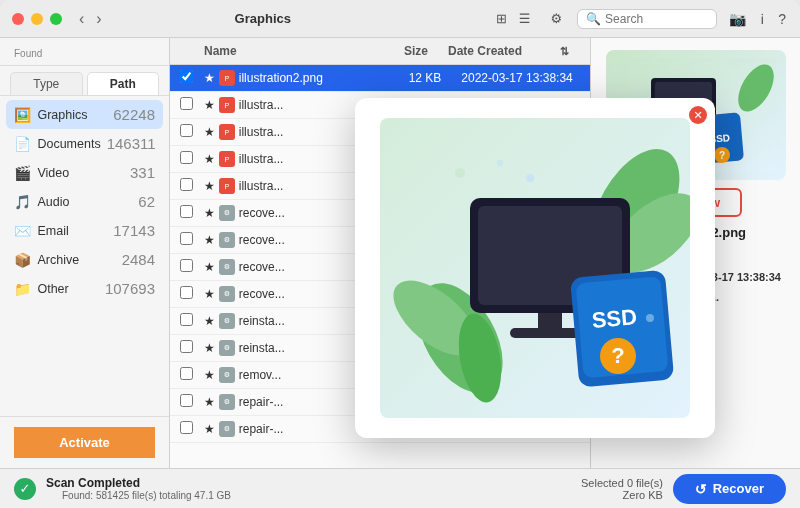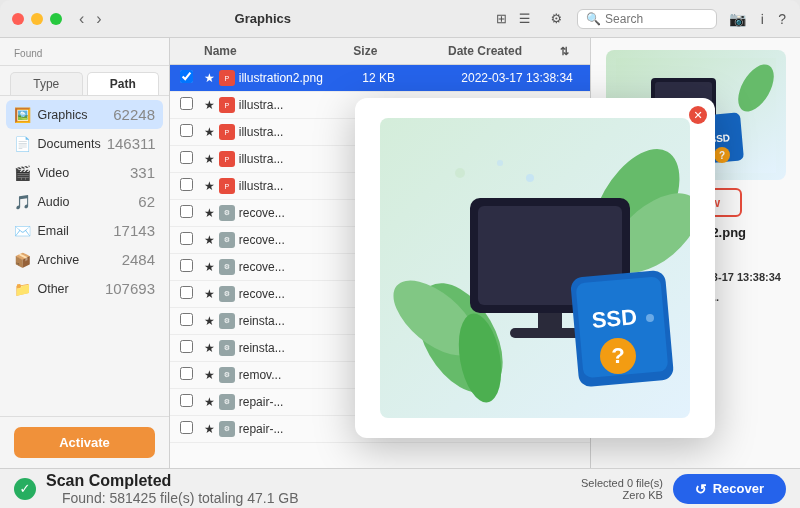--- a/index.html
+++ b/index.html
@@ -183,21 +183,21 @@
     .sidebar-activate {
       padding: 10px 14px;
       border-top: 1px solid #ddd;
     }
     .activate-btn {
       width: 100%;
       padding: 8px;
       background: #f0913a;
       color: white;
       border: none;
-      border-radius: 7px;
+      border-radius: 0;
       font-size: 13px;
       font-weight: 600;
       cursor: pointer;
     }
 
     
     .file-area {
       flex: 1;
       display: flex;
       flex-direction: column;
@@ -209,21 +209,21 @@
       align-items: center;
       padding: 6px 10px;
       background: #f0f0f0;
       border-bottom: 1px solid #d5d5d5;
       font-size: 12px;
       color: #555;
       font-weight: 600;
     }
     .col-check { width: 24px; }
     .col-name { flex: 2; }
-    .col-size { flex: 1; text-align: left; padding-right: 20px; }
+    .col-size { flex: 1; text-align: right; padding-right: 20px; }
     .col-date { flex: 1.5; }
     .col-extra { width: 20px; }
 
     .file-list {
       flex: 1;
       overflow-y: auto;
     }
     .file-row {
       display: flex;
       align-items: center;
@@ -320,26 +320,26 @@
       align-items: center;
       justify-content: center;
       color: white;
       font-size: 13px;
       flex-shrink: 0;
     }
     .scan-info {
       flex: 1;
     }
     .scan-title {
-      font-size: 16px;
+      font-size: 12px;
       font-weight: 700;
       color: #222;
     }
     .scan-sub {
-      font-size: 14px;
+      font-size: 10px;
       color: #666;
       padding-left: 16px;
     }
     .selection-info {
       font-size: 11px;
       color: #555;
       text-align: right;
     }
     .recover-btn {
       background: #2563eb;

